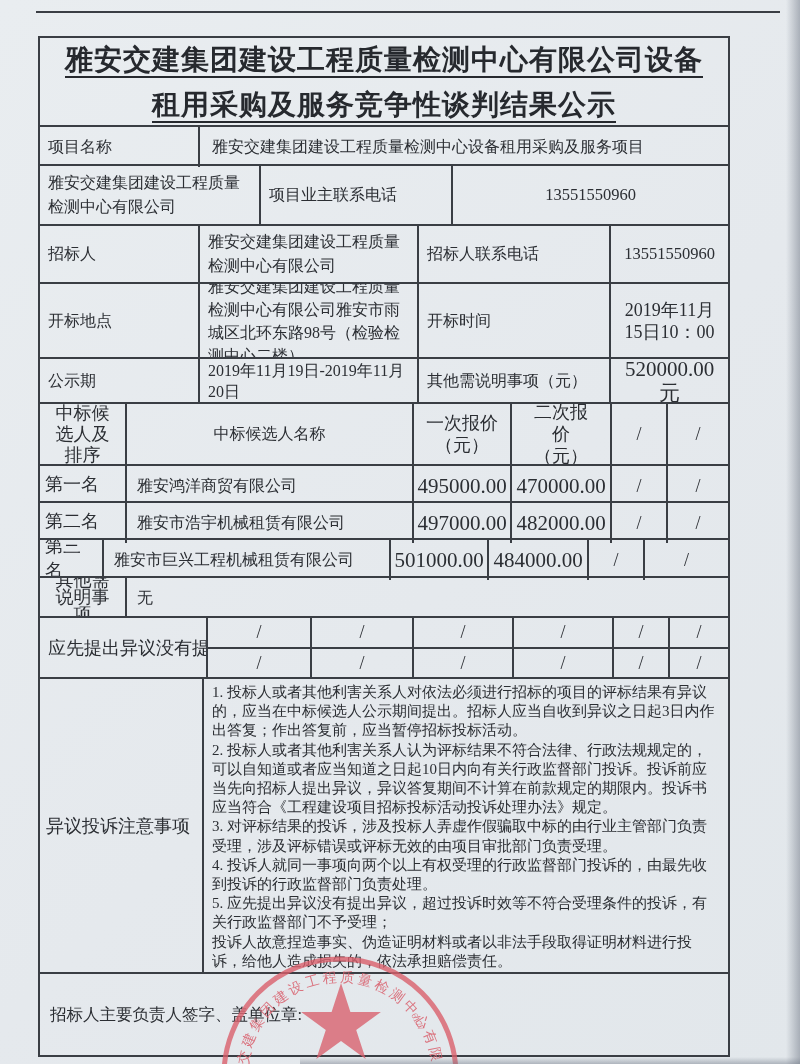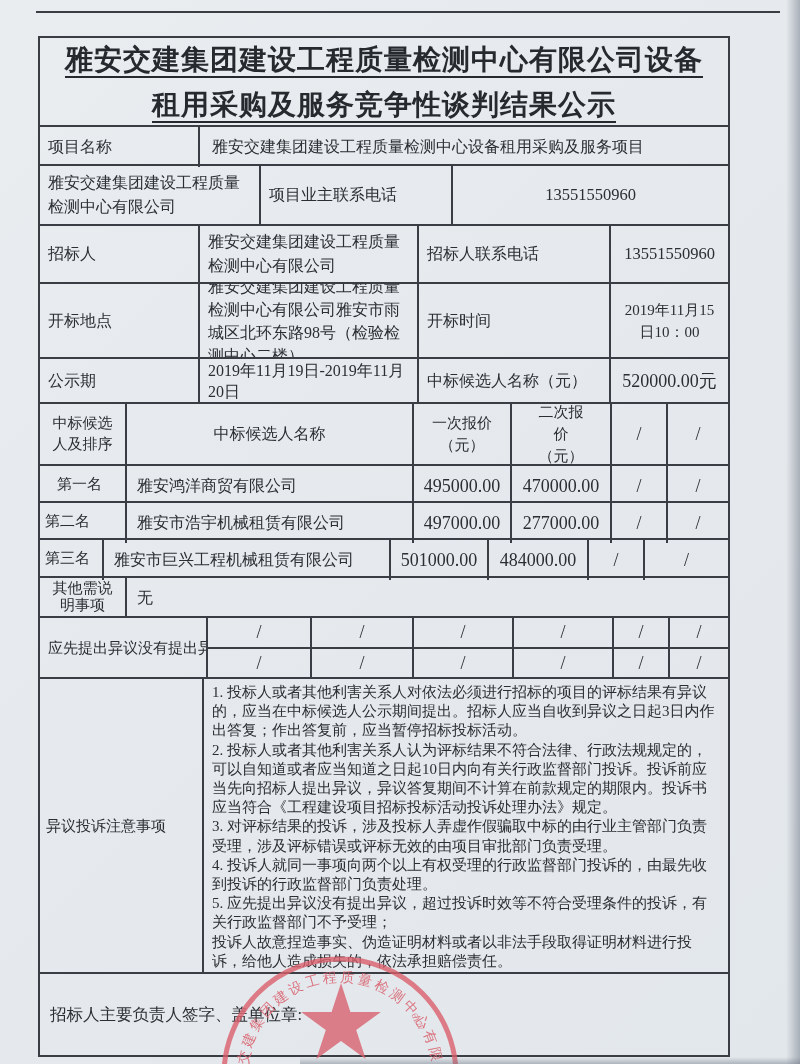--- a/index.html
+++ b/index.html
@@ -15,22 +15,22 @@
   .row{display:flex;border-top:2px solid #3a3e44;box-sizing:border-box;}
   .row:first-child{border-top:none;}
   .c{border-left:2px solid #3a3e44;box-sizing:border-box;display:flex;align-items:center;
      padding:20px 8px;font-size:16px;line-height:24px;overflow:hidden;}
   .c:first-child{border-left:none;}
   .center{justify-content:center;text-align:center;}
   .titlecell{flex-direction:column;justify-content:center;padding:0 20px;
      font-family:"Liberation Sans","DejaVu Sans",sans-serif;font-weight:700;
      font-size:28px;line-height:45px;letter-spacing:1px;color:#26292e;
      text-decoration:underline;text-underline-offset:7px;text-decoration-thickness:2px;text-align:center;}
-  .small{font-size:15px;}
-  .price{font-size:18px;}
+  .small{font-size:18px;}
+  .price{font-size:21px;}
   .slash{font-size:18px;}
   .nowrapclip{white-space:nowrap;}
   .subgrid{flex-direction:column;padding:0;align-items:stretch;}
   .subrow{display:flex;flex:1;box-sizing:border-box;}
   .subrow + .subrow{border-top:2px solid #3a3e44;}
   .sg{border-left:2px solid #3a3e44;box-sizing:border-box;display:flex;align-items:center;
       justify-content:center;font-size:18px;}
   .sg:first-child{border-left:none;}
   .noticecell{display:block;padding:4px 8px 0 8px;font-size:15px;line-height:19.2px;text-align:left;}
   .noticecell p{margin:0;}
@@ -69,47 +69,47 @@
     <div class="row" style="height:75px">
       <div class="c" style="width:158px">开标地点</div>
       <div class="c" style="width:219px;line-height:23px">雅安交建集团建设工程质量检测中心有限公司雅安市雨城区北环东路98号（检验检测中心二楼）</div>
       <div class="c" style="width:192px">开标时间</div>
       <div class="c center small" style="flex:1;line-height:22px">2019年11月15日10：00</div>
     </div>
 
     <div class="row" style="height:45px">
       <div class="c" style="width:158px">公示期</div>
       <div class="c" style="width:219px;line-height:21px">2019年11月19日-2019年11月20日</div>
-      <div class="c" style="width:192px">中标候选人名称（元）</div>
+      <div class="c" style="width:192px">其他需说明事项（元）</div>
       <div class="c center price" style="flex:1">520000.00元</div>
     </div>
 
     <div class="row" style="height:62px">
       <div class="c center small" style="width:85px;padding:2px 9px;line-height:21px">中标候选人及排序</div>
       <div class="c center" style="width:287px">中标候选人名称</div>
       <div class="c center small" style="width:98px;padding:4px 12px;line-height:22px">一次报价（元）</div>
       <div class="c center small" style="width:100px;padding:2px 24px;line-height:22px">二次报价（元）</div>
       <div class="c center slash" style="width:56px">/</div>
       <div class="c center slash" style="flex:1">/</div>
     </div>
 
     <div class="row" style="height:37px">
-      <div class="c small" style="width:85px;padding:2px 17px">第一名</div>
+      <div class="c small" style="width:85px;padding:2px 5px">第一名</div>
       <div class="c" style="width:287px;padding-left:10px">雅安鸿洋商贸有限公司</div>
       <div class="c center price" style="width:98px">495000.00</div>
       <div class="c center price" style="width:100px">470000.00</div>
       <div class="c center slash" style="width:56px">/</div>
       <div class="c center slash" style="flex:1">/</div>
     </div>
 
     <div class="row" style="height:37px">
       <div class="c small" style="width:85px;padding:2px 5px">第二名</div>
       <div class="c" style="width:287px;padding-left:10px">雅安市浩宇机械租赁有限公司</div>
       <div class="c center price" style="width:98px">497000.00</div>
-      <div class="c center price" style="width:100px">277000.00</div>
+      <div class="c center price" style="width:100px">482000.00</div>
       <div class="c center slash" style="width:56px">/</div>
       <div class="c center slash" style="flex:1">/</div>
     </div>
 
     <div class="row" style="height:38px">
       <div class="c small" style="width:62px;padding:12px 5px">第三名</div>
       <div class="c" style="width:287px;padding-left:10px">雅安市巨兴工程机械租赁有限公司</div>
       <div class="c center price" style="width:98px">501000.00</div>
       <div class="c center price" style="width:100px">484000.00</div>
       <div class="c center slash" style="width:56px">/</div>

